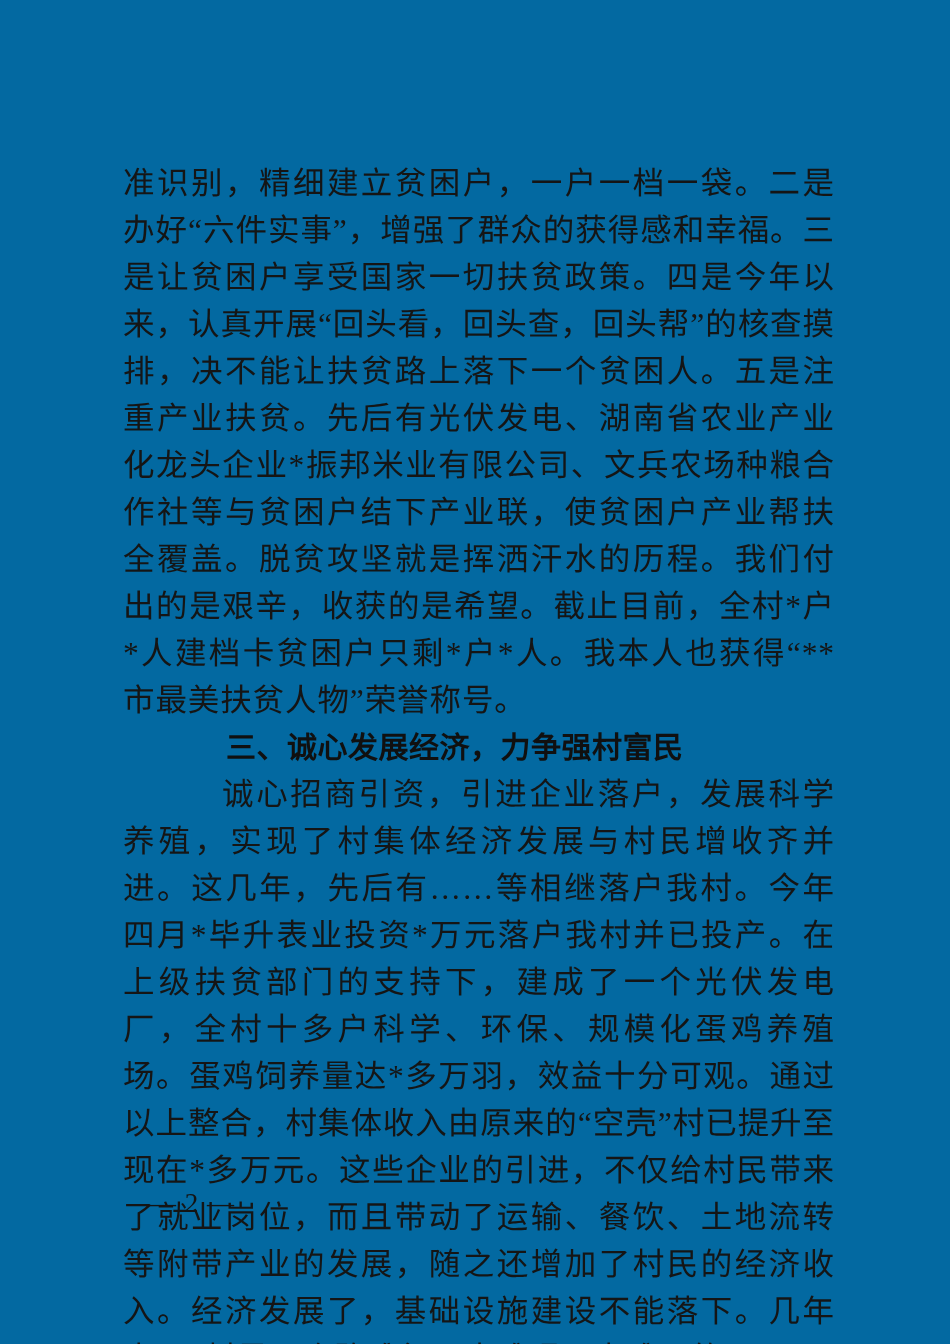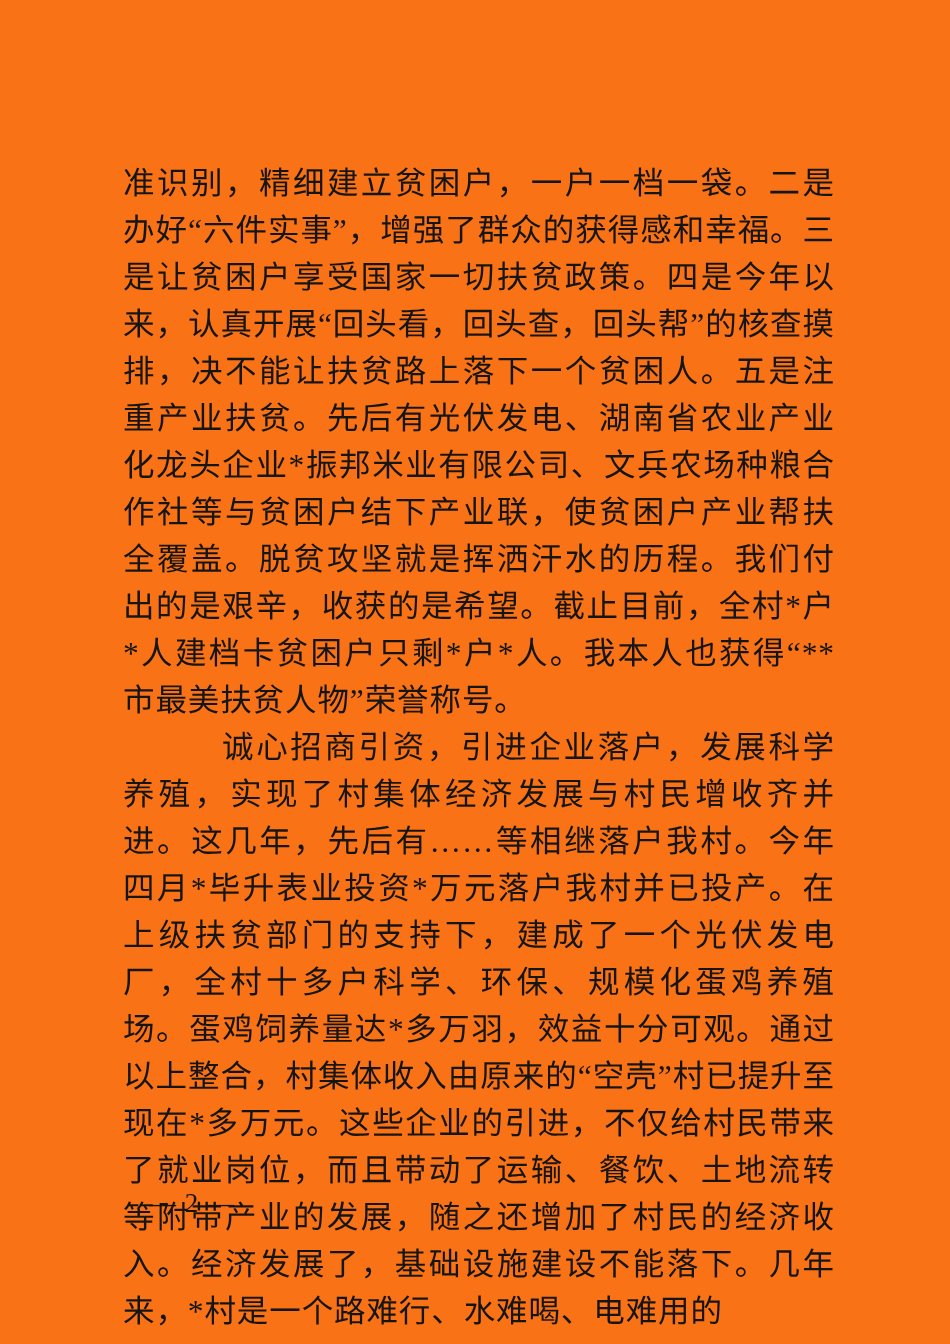--- a/index.html
+++ b/index.html
@@ -15,21 +15,21 @@
     overflow: hidden;
     font-family: "Liberation Serif", "DejaVu Serif", serif;
     color: #1a1a1a;
     -webkit-font-smoothing: antialiased;
   }
 
   
   .page {
     position: absolute;
     inset: 0;
-    background: #f97316;
+    background: #0369a1;
     box-sizing: border-box;
     padding: 0;
   }
 
   .content-area {
     position: absolute;
     left: 123px;
     top: 160px;
     width: 712px;
   }
@@ -85,20 +85,21 @@
 </style>
 </head>
 <body>
 
 <div class="page">
 
   <div class="content-area">
 
     <p class="body-par">准识别，精细建立贫困户，一户一档一袋。二是办好“六件实事”，增强了群众的获得感和幸福。三是让贫困户享受国家一切扶贫政策。四是今年以来，认真开展“回头看，回头查，回头帮”的核查摸排，决不能让扶贫路上落下一个贫困人。五是注重产业扶贫。先后有光伏发电、湖南省农业产业化龙头企业*振邦米业有限公司、文兵农场种粮合作社等与贫困户结下产业联，使贫困户产业帮扶全覆盖。脱贫攻坚就是挥洒汗水的历程。我们付出的是艰辛，收获的是希望。截止目前，全村*户*人建档卡贫困户只剩*户*人。我本人也获得“**市最美扶贫人物”荣誉称号。</p>
 
+    <h2 class="section-heading">三、诚心发展经济，力争强村富民</h2>
 
     <p class="body-par indented">诚心招商引资，引进企业落户，发展科学养殖，实现了村集体经济发展与村民增收齐并进。这几年，先后有……等相继落户我村。今年四月*毕升表业投资*万元落户我村并已投产。在上级扶贫部门的支持下，建成了一个光伏发电厂，全村十多户科学、环保、规模化蛋鸡养殖场。蛋鸡饲养量达*多万羽，效益十分可观。通过以上整合，村集体收入由原来的“空壳”村已提升至现在*多万元。这些企业的引进，不仅给村民带来了就业岗位，而且带动了运输、餐饮、土地流转等附带产业的发展，随之还增加了村民的经济收入。经济发展了，基础设施建设不能落下。几年来，*村是一个路难行、水难喝、电难用的</p>
 
   </div>
 
   <div class="page-footer">
     <span class="page-number">— 2 —</span>
   </div>
 
 </div>

